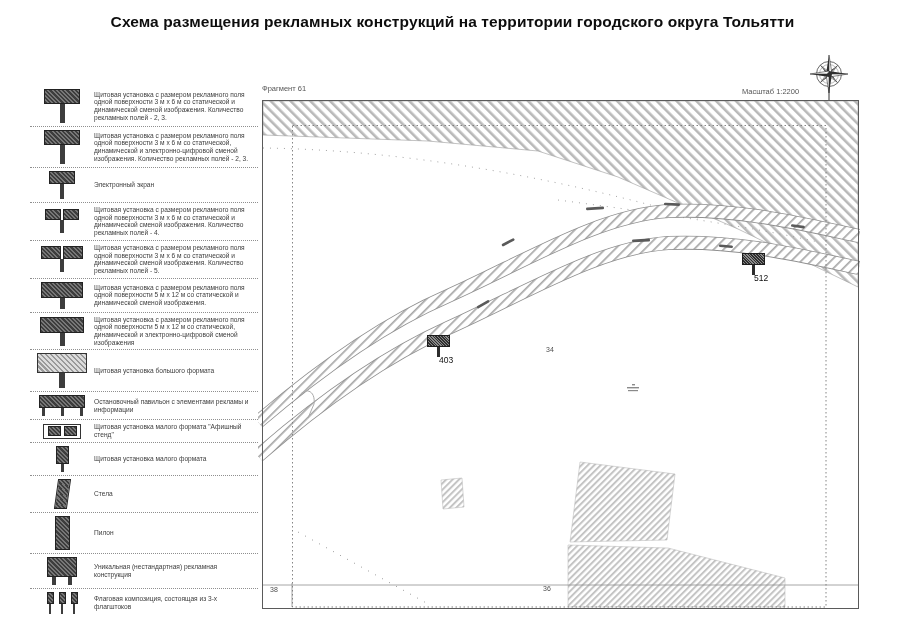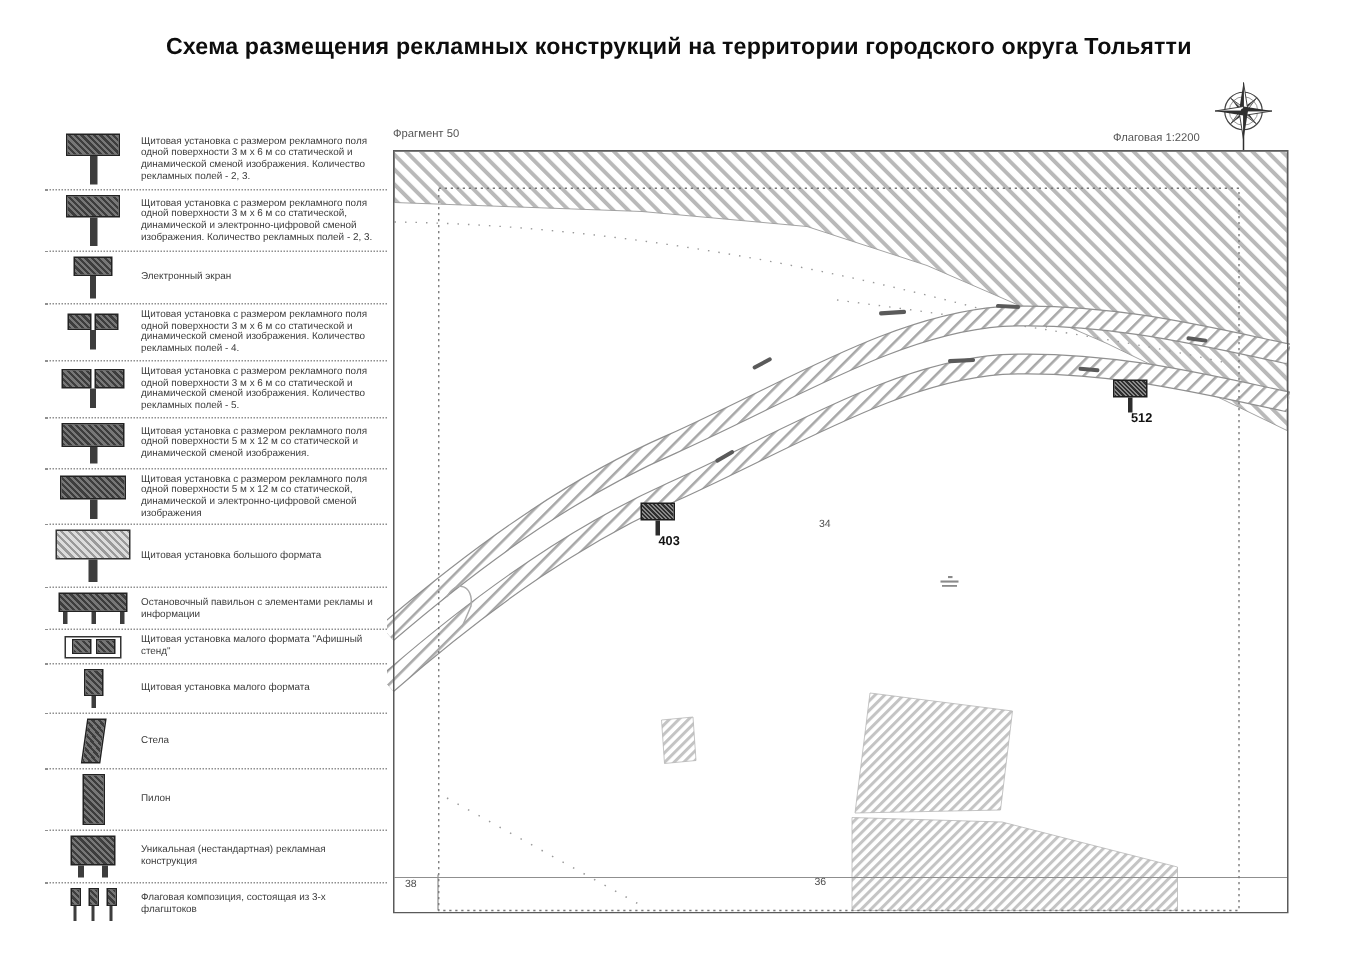--- a/index.html
+++ b/index.html
@@ -1,19 +1,19 @@
 <!DOCTYPE html>
 <html><head>
 <meta charset="utf-8">
 <style>
   html,body{margin:0;padding:0;background:#ffffff;}
   body{width:905px;height:640px;position:relative;overflow:hidden;
        font-family:"Liberation Sans", sans-serif;color:#222;}
 
-  .page-title{position:absolute;top:23px;left:0;right:0;text-align:center;
+  .page-title{position:absolute;top:13px;left:0;right:0;text-align:center;
 
 
     font-size:15.5px;font-weight:700;color:#0d0d0d;letter-spacing:.1px;}
 
   
   .legend{position:absolute;left:30px;top:86px;width:228px;}
   .lrow{display:flex;align-items:center;padding:3px 0;border-bottom:1px dotted #8f8f8f;}
   .lrow:first-child{border-top:0;}
   .lico{width:64px;min-width:64px;display:flex;flex-direction:column;align-items:center;justify-content:center;}
   .ltxt{flex:1;font-size:6.6px;line-height:1.17;color:#3c3c3c;padding-right:2px;}
@@ -29,21 +29,21 @@
   .map-wrap{position:absolute;left:258px;top:100px;width:602px;height:509px;overflow:visible;}
   .map-wrap svg{position:absolute;left:0;top:0;}
   .frag-label{position:absolute;left:262px;top:84px;font-size:7.5px;color:#555;}
   .scale-label{position:absolute;left:742px;top:87px;font-size:7.5px;color:#555;}
   .compass{position:absolute;left:806px;top:52px;width:46px;height:52px;}
 
   .marker{position:absolute;width:24px;}
   .m-panel{width:23px;height:12px;border:1px solid #1d1d1d;box-sizing:border-box;
            background:repeating-linear-gradient(45deg,#2f2f2f 0,#2f2f2f 1px,#8a8a8a 1px,#8a8a8a 2px);}
   .m-pole{width:3px;height:10px;background:#2c2c2c;margin-left:10px;}
-  .m-label{position:absolute;left:12px;top:20px;font-size:8.5px;font-weight:700;color:#111;}
+  .m-label{position:absolute;left:12px;top:20px;font-size:8.5px;font-weight:400;color:#111;}
 
   .num{position:absolute;font-size:7px;color:#4f4f4f;}
 </style>
 </head>
 <body>
 
 <div class="page-title">Схема размещения рекламных конструкций на территории городского округа Тольятти</div>
 
 <div class="legend">
 
@@ -187,22 +187,22 @@
             <div class="hd" style="width:7px;height:12px;"></div>
             <div class="pole" style="width:2px;height:10px;"></div>
           </div>
       </div>
     </div>
     <div class="ltxt">Флаговая композиция, состоящая из 3-х флагштоков</div>
   </div>
 
 </div>
 
-<div class="frag-label">Фрагмент 50</div>
-<div class="scale-label">Флаговая 1:2200</div>
+<div class="frag-label">Фрагмент 61</div>
+<div class="scale-label">Масштаб 1:2200</div>
 
 <svg class="compass" viewBox="0 0 44 52">
   <defs>
     <g id="spk">
       <polygon points="22,3 19,22 22,22" fill="#2f2f2f"></polygon>
       <polygon points="22,3 25,22 22,22" fill="#ffffff" stroke="#2f2f2f" stroke-width="0.6"></polygon>
     </g>
     <g id="spk2">
       <polygon points="22,10 20.2,22 22,22" fill="#2f2f2f"></polygon>
       <polygon points="22,10 23.8,22 22,22" fill="#ffffff" stroke="#2f2f2f" stroke-width="0.5"></polygon>

